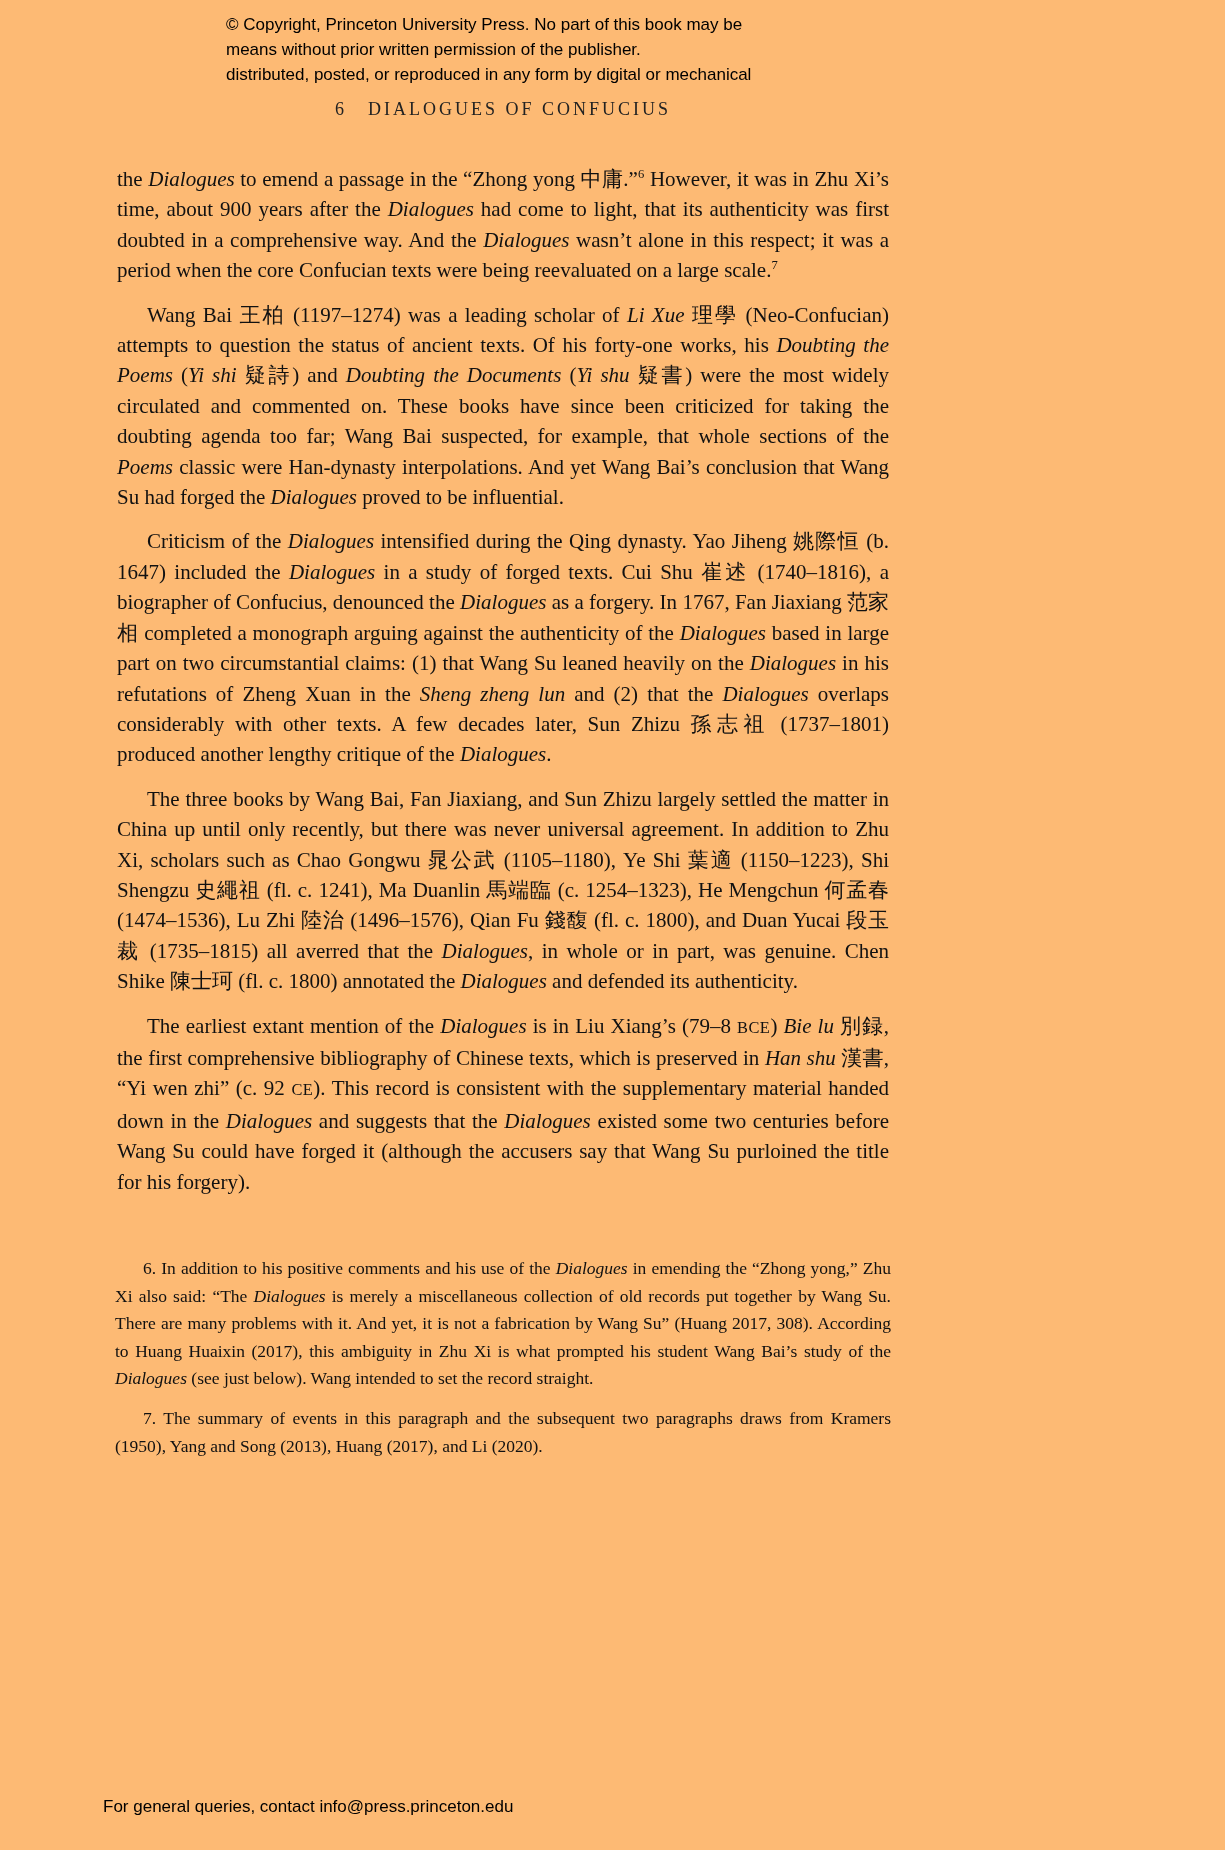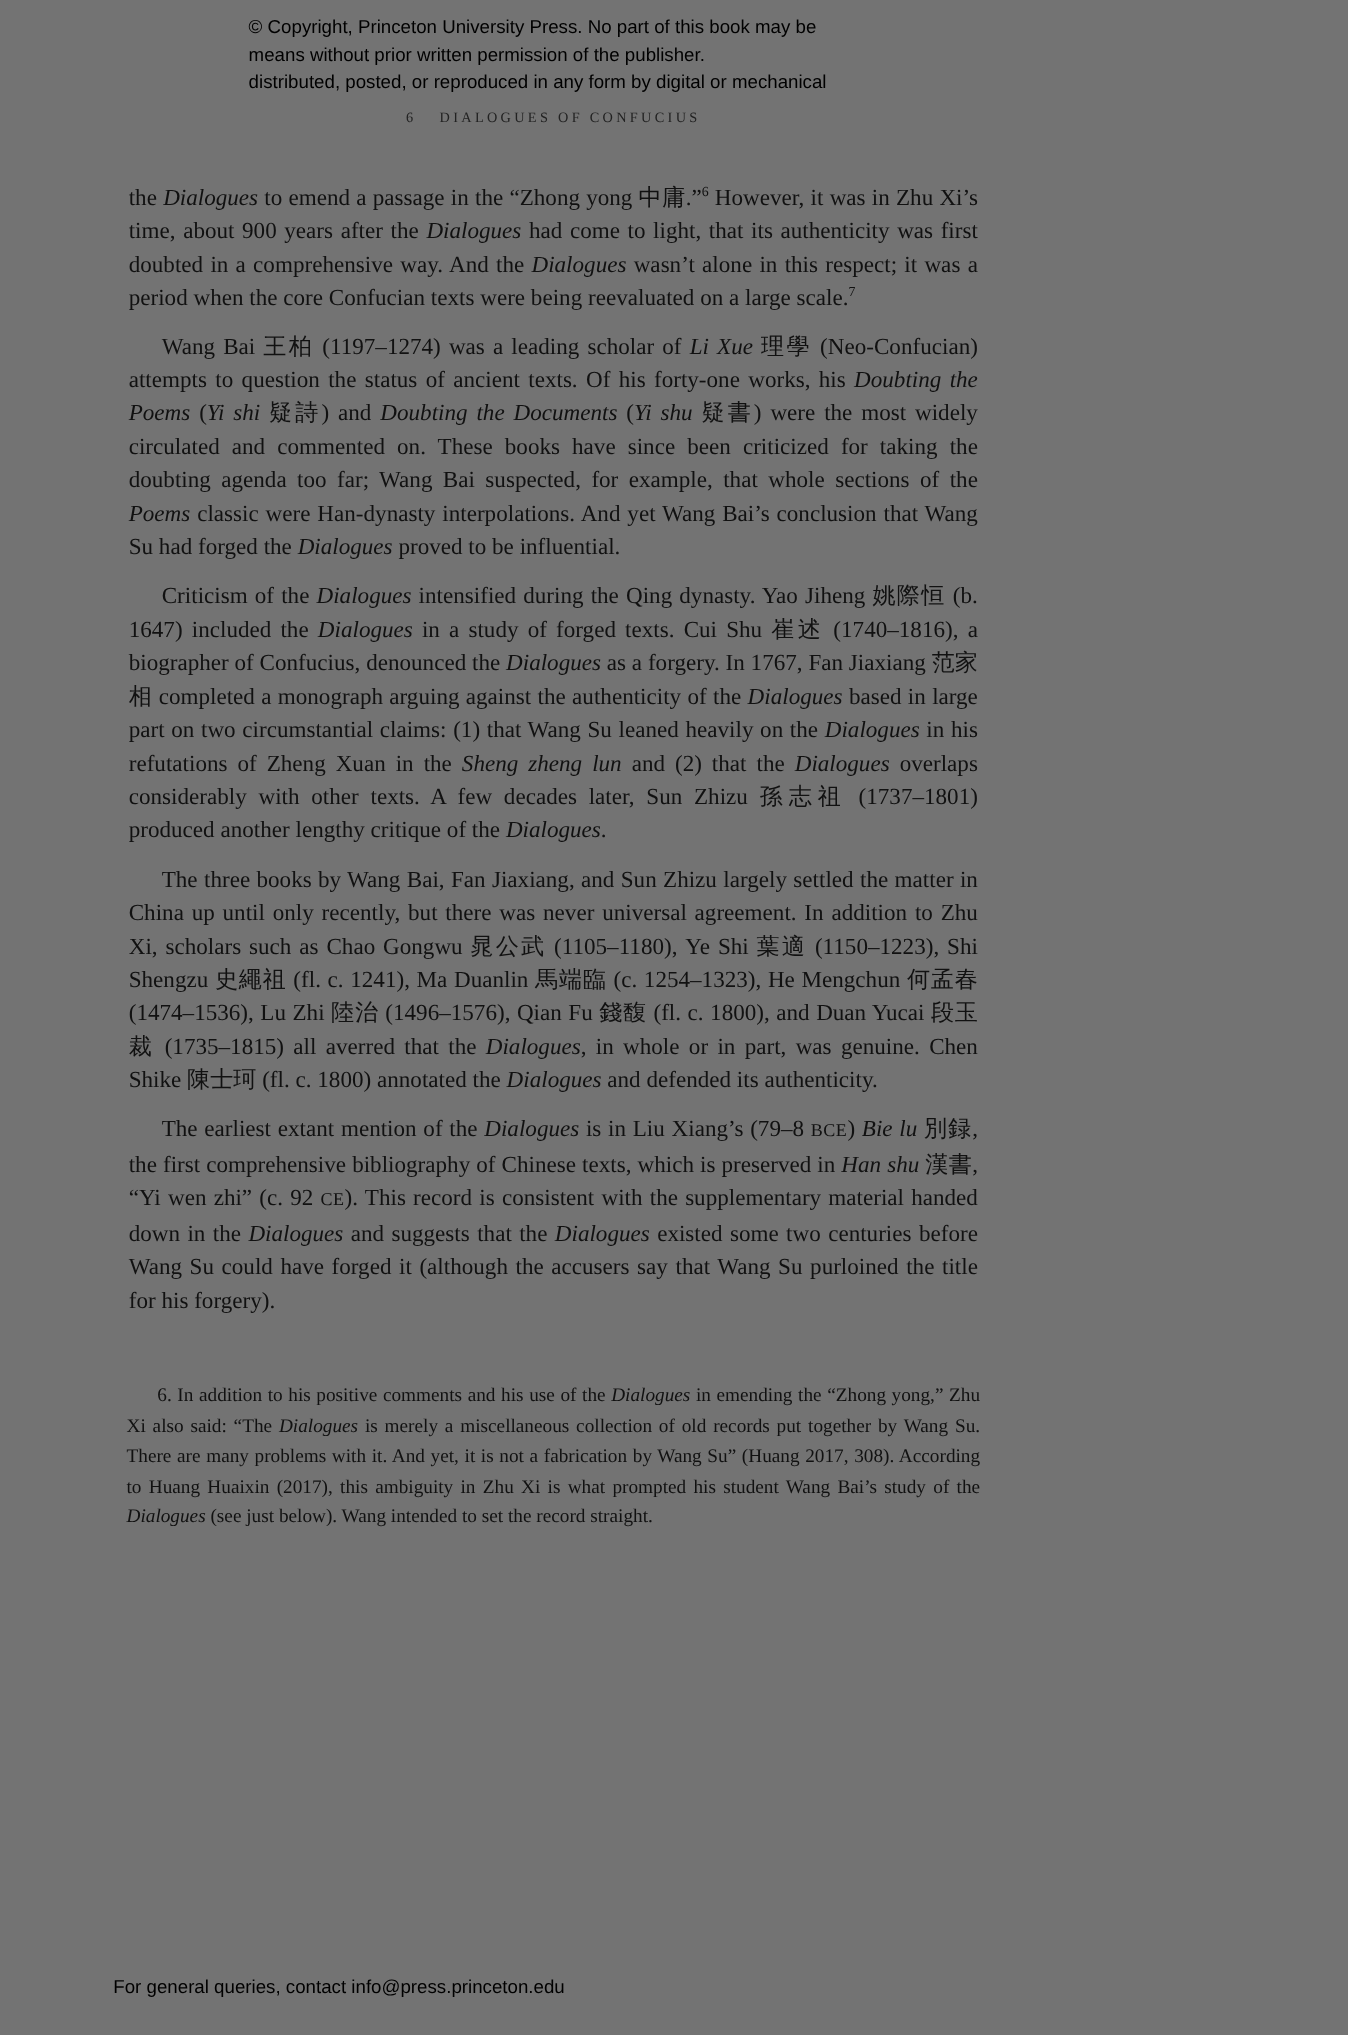--- a/index.html
+++ b/index.html
@@ -4,42 +4,42 @@
 <style>
   html, body {
     margin: 0;
     padding: 0;
     background: #ffffff;
   }
   .page {
     position: relative;
     width: 1225px;
     height: 1850px;
-    background: #737373;
+    background: #fdba74;
     color: #111111;
     font-family: "Liberation Serif", serif;
     overflow: hidden;
   }
   .copyright {
     position: absolute;
     top: 12px;
     left: 226px;
     width: 640px;
     font-family: "Liberation Sans", sans-serif;
     font-size: 17px;
     line-height: 25px;
     color: #000000;
   }
   .running-head {
     position: absolute;
     top: 99px;
     left: 103px;
     width: 800px;
     text-align: center;
-    font-size: 13px;
+    font-size: 18px;
     letter-spacing: 3px;
     color: #222222;
   }
   .running-head .pagenum {
     letter-spacing: 0;
     margin-right: 24px;
   }
   .text-block {
     position: absolute;
     top: 150px;
@@ -111,19 +111,20 @@
   <div class="text-block" id="paragraphs">
       <p class="para"><span>the </span><span class="i">Dialogues</span><span> to emend a passage in the “Zhong yong 中庸.”</span><sup>6</sup><span> However, it was in Zhu Xi’s time, about 900 years after the </span><span class="i">Dialogues</span><span> had come to light, that its authenticity was first doubted in a comprehensive way. And the </span><span class="i">Dialogues</span><span> wasn’t alone in this respect; it was a period when the core Confucian texts were being reevaluated on a large scale.</span><sup>7</sup></p>
       <p class="para indent"><span>Wang Bai 王柏 (1197–1274) was a leading scholar of </span><span class="i">Li Xue</span><span> 理學 (Neo-Confucian) attempts to question the status of ancient texts. Of his forty-one works, his </span><span class="i">Doubting the Poems</span><span> (</span><span class="i">Yi shi</span><span> 疑詩) and </span><span class="i">Doubting the Documents</span><span> (</span><span class="i">Yi shu</span><span> 疑書) were the most widely circulated and commented on. These books have since been criticized for taking the doubting agenda too far; Wang Bai suspected, for example, that whole sections of the </span><span class="i">Poems</span><span> classic were Han-dynasty interpolations. And yet Wang Bai’s conclusion that Wang Su had forged the </span><span class="i">Dialogues</span><span> proved to be influential.</span></p>
       <p class="para indent"><span>Criticism of the </span><span class="i">Dialogues</span><span> intensified during the Qing dynasty. Yao Jiheng 姚際恒 (b. 1647) included the </span><span class="i">Dialogues</span><span> in a study of forged texts. Cui Shu 崔述 (1740–1816), a biographer of Confucius, denounced the </span><span class="i">Dialogues</span><span> as a forgery. In 1767, Fan Jiaxiang 范家相 completed a monograph arguing against the authenticity of the </span><span class="i">Dialogues</span><span> based in large part on two circumstantial claims: (1) that Wang Su leaned heavily on the </span><span class="i">Dialogues</span><span> in his refutations of Zheng Xuan in the </span><span class="i">Sheng zheng lun</span><span> and (2) that the </span><span class="i">Dialogues</span><span> overlaps considerably with other texts. A few decades later, Sun Zhizu 孫志祖 (1737–1801) produced another lengthy critique of the </span><span class="i">Dialogues</span><span>.</span></p>
       <p class="para indent"><span>The three books by Wang Bai, Fan Jiaxiang, and Sun Zhizu largely settled the matter in China up until only recently, but there was never universal agreement. In addition to Zhu Xi, scholars such as Chao Gongwu 晁公武 (1105–1180), Ye Shi 葉適 (1150–1223), Shi Shengzu 史繩祖 (fl. c. 1241), Ma Duanlin 馬端臨 (c. 1254–1323), He Mengchun 何孟春 (1474–1536), Lu Zhi 陸治 (1496–1576), Qian Fu 錢馥 (fl. c. 1800), and Duan Yucai 段玉裁 (1735–1815) all averred that the </span><span class="i">Dialogues</span><span>, in whole or in part, was genuine. Chen Shike 陳士珂 (fl. c. 1800) annotated the </span><span class="i">Dialogues</span><span> and defended its authenticity.</span></p>
       <p class="para indent"><span>The earliest extant mention of the </span><span class="i">Dialogues</span><span> is in Liu Xiang’s (79–8 </span><span class="sc">BCE</span><span>) </span><span class="i">Bie lu</span><span> 別録, the first comprehensive bibliography of Chinese texts, which is preserved in </span><span class="i">Han shu</span><span> 漢書, “Yi wen zhi” (c. 92 </span><span class="sc">CE</span><span>). This record is consistent with the supplementary material handed down in the </span><span class="i">Dialogues</span><span> and suggests that the </span><span class="i">Dialogues</span><span> existed some two centuries before Wang Su could have forged it (although the accusers say that Wang Su purloined the title for his forgery).</span></p>
     </div>
 
   <div class="footnotes" id="footnotes">
       <p class="footnote"><span>6. In addition to his positive comments and his use of the </span><span class="i">Dialogues</span><span> in emending the “Zhong yong,” Zhu Xi also said: “The </span><span class="i">Dialogues</span><span> is merely a miscellaneous collection of old records put together by Wang Su. There are many problems with it. And yet, it is not a fabrication by Wang Su” (Huang 2017, 308). According to Huang Huaixin (2017), this ambiguity in Zhu Xi is what prompted his student Wang Bai’s study of the </span><span class="i">Dialogues</span><span> (see just below). Wang intended to set the record straight.</span></p>
+      <p class="footnote"><span>7. The summary of events in this paragraph and the subsequent two paragraphs draws from Kramers (1950), Yang and Song (2013), Huang (2017), and Li (2020).</span></p>
     </div>
 
   <div class="footer">
     <span>For general queries, contact info@press.princeton.edu</span>
   </div>
 
 </div>
 
 </body></html>

